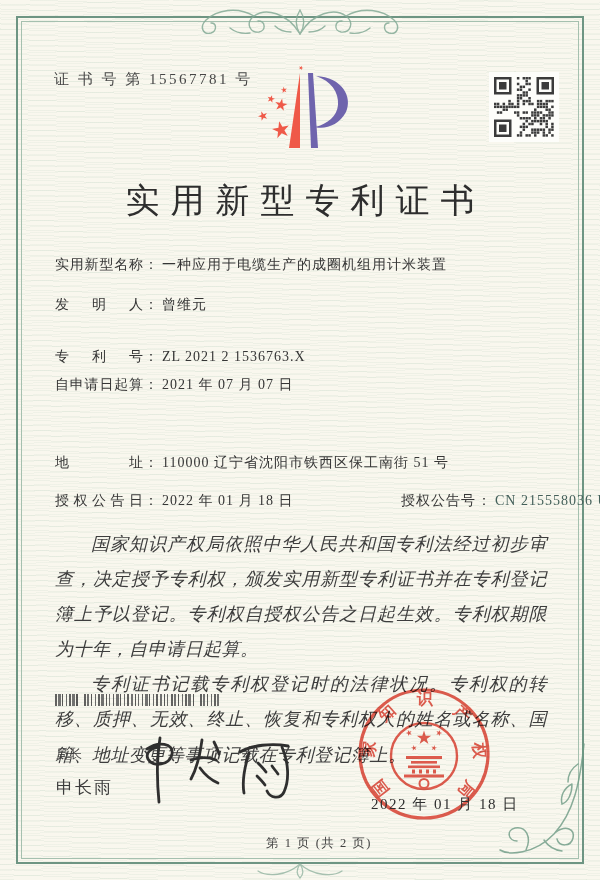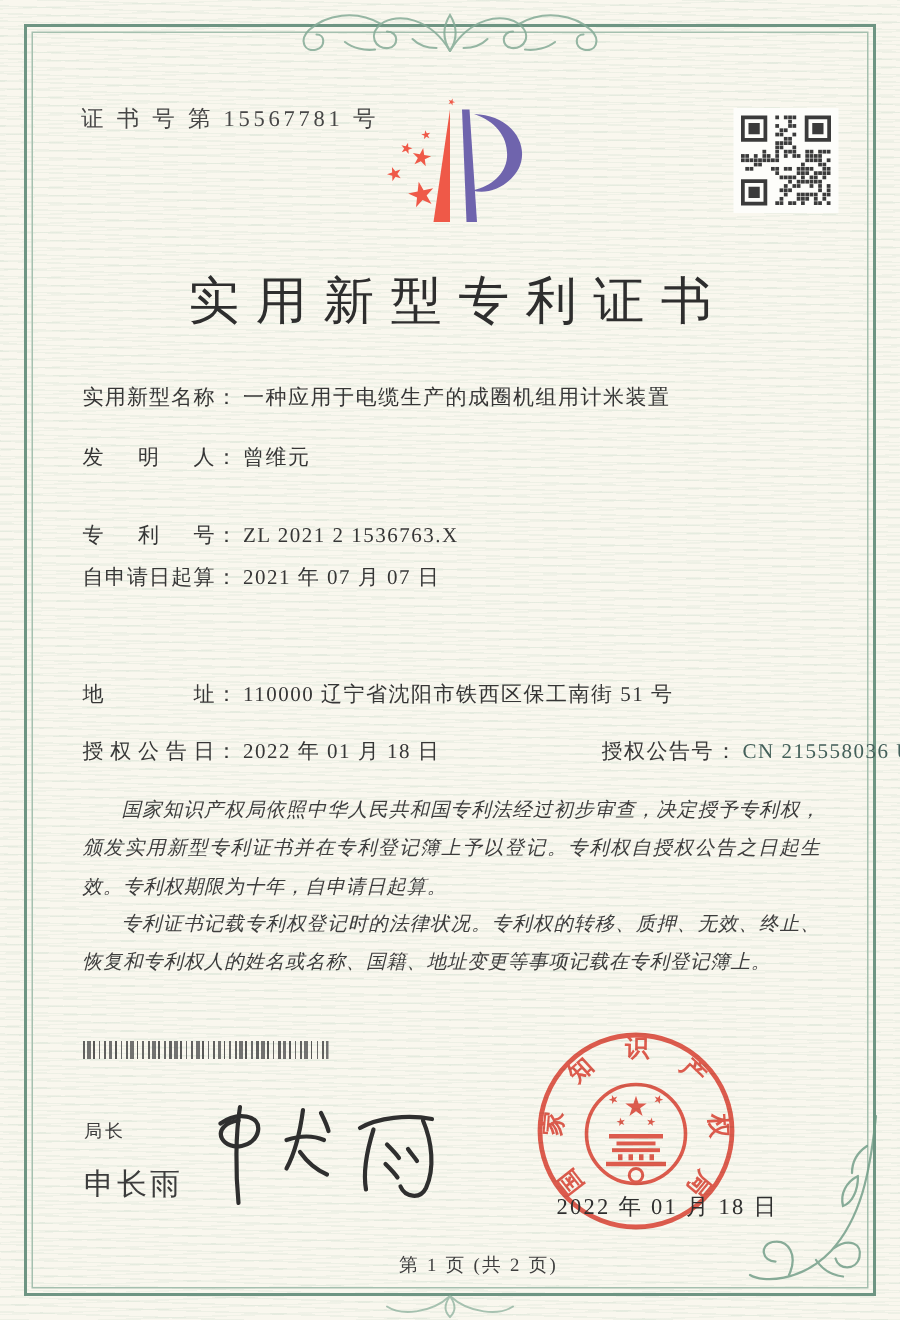--- a/index.html
+++ b/index.html
@@ -16,32 +16,32 @@
   .cert-no{position:absolute;left:54px;top:70px;font-size:15px;letter-spacing:2.5px;color:#474747;}
   .logo{position:absolute;left:238px;top:64px;width:122px;height:104px;}
   .qr{position:absolute;left:489px;top:72px;width:70px;height:70px;background:#fdfdfa;}
   .title{position:absolute;left:0;top:178px;width:100%;text-align:center;
          font-size:34px;letter-spacing:11px;padding-left:11px;box-sizing:border-box;color:#2e2e2e;}
   .frow{position:absolute;left:55px;font-size:14px;color:#363636;white-space:nowrap;}
   .flabel{display:inline-block;width:88px;text-align:justify;text-align-last:justify;vertical-align:top;}
   .fcolon{display:inline-block;margin:0 4px 0 1px;}
   .fvalue{letter-spacing:1px;}
   .pair2{position:absolute;left:302px;top:0;}
-  .paras{position:absolute;left:55px;top:527px;width:492px;font-size:13px;line-height:1.95;
+  .paras{position:absolute;left:55px;top:527px;width:492px;font-size:18px;line-height:1.95;
          font-style:italic;color:#3d3d3d;text-align:justify;}
   .paras p{margin:0;text-indent:2em;letter-spacing:.5px;}
   .barcode{position:absolute;left:55px;top:694px;width:164px;height:12px;opacity:.85;
     background:repeating-linear-gradient(90deg,
       #474747 0 1.5px, transparent 1.5px 3px,
       #5a5a5a 3px 5.5px, transparent 5.5px 7px,
       #3c3c3c 7px 8.2px, transparent 8.2px 11px,
       #515151 11px 12px, transparent 12px 14.5px);}
   .signer-title{position:absolute;left:56px;top:746px;font-size:12px;letter-spacing:2px;
      font-family:"Liberation Sans","DejaVu Sans",sans-serif;color:#3c3c3c;}
-  .signer-name{position:absolute;left:56px;top:776px;font-size:20px;letter-spacing:2px;
+  .signer-name{position:absolute;left:56px;top:776px;font-size:17px;letter-spacing:2px;
      font-family:"Liberation Sans","DejaVu Sans",sans-serif;color:#3c3c3c;}
   .signature{position:absolute;left:128px;top:722px;width:195px;height:88px;}
   .seal{position:absolute;left:354px;top:684px;width:140px;height:140px;opacity:.88;mix-blend-mode:multiply;}
   .seal-date{position:absolute;left:371px;top:795px;font-size:15px;letter-spacing:1.5px;color:#2f2f2f;z-index:5;}
   .footer{position:absolute;left:0;top:835px;width:100%;text-align:center;font-size:12.5px;
           letter-spacing:1.5px;color:#3f3f3f;padding-left:19px;}
   .orn{position:absolute;pointer-events:none;}
   .orn-top{left:175px;top:2px;width:250px;height:42px;}
   .orn-br{left:494px;top:740px;width:96px;height:122px;}
   .orn-bc{left:255px;top:862px;width:90px;height:17px;}

